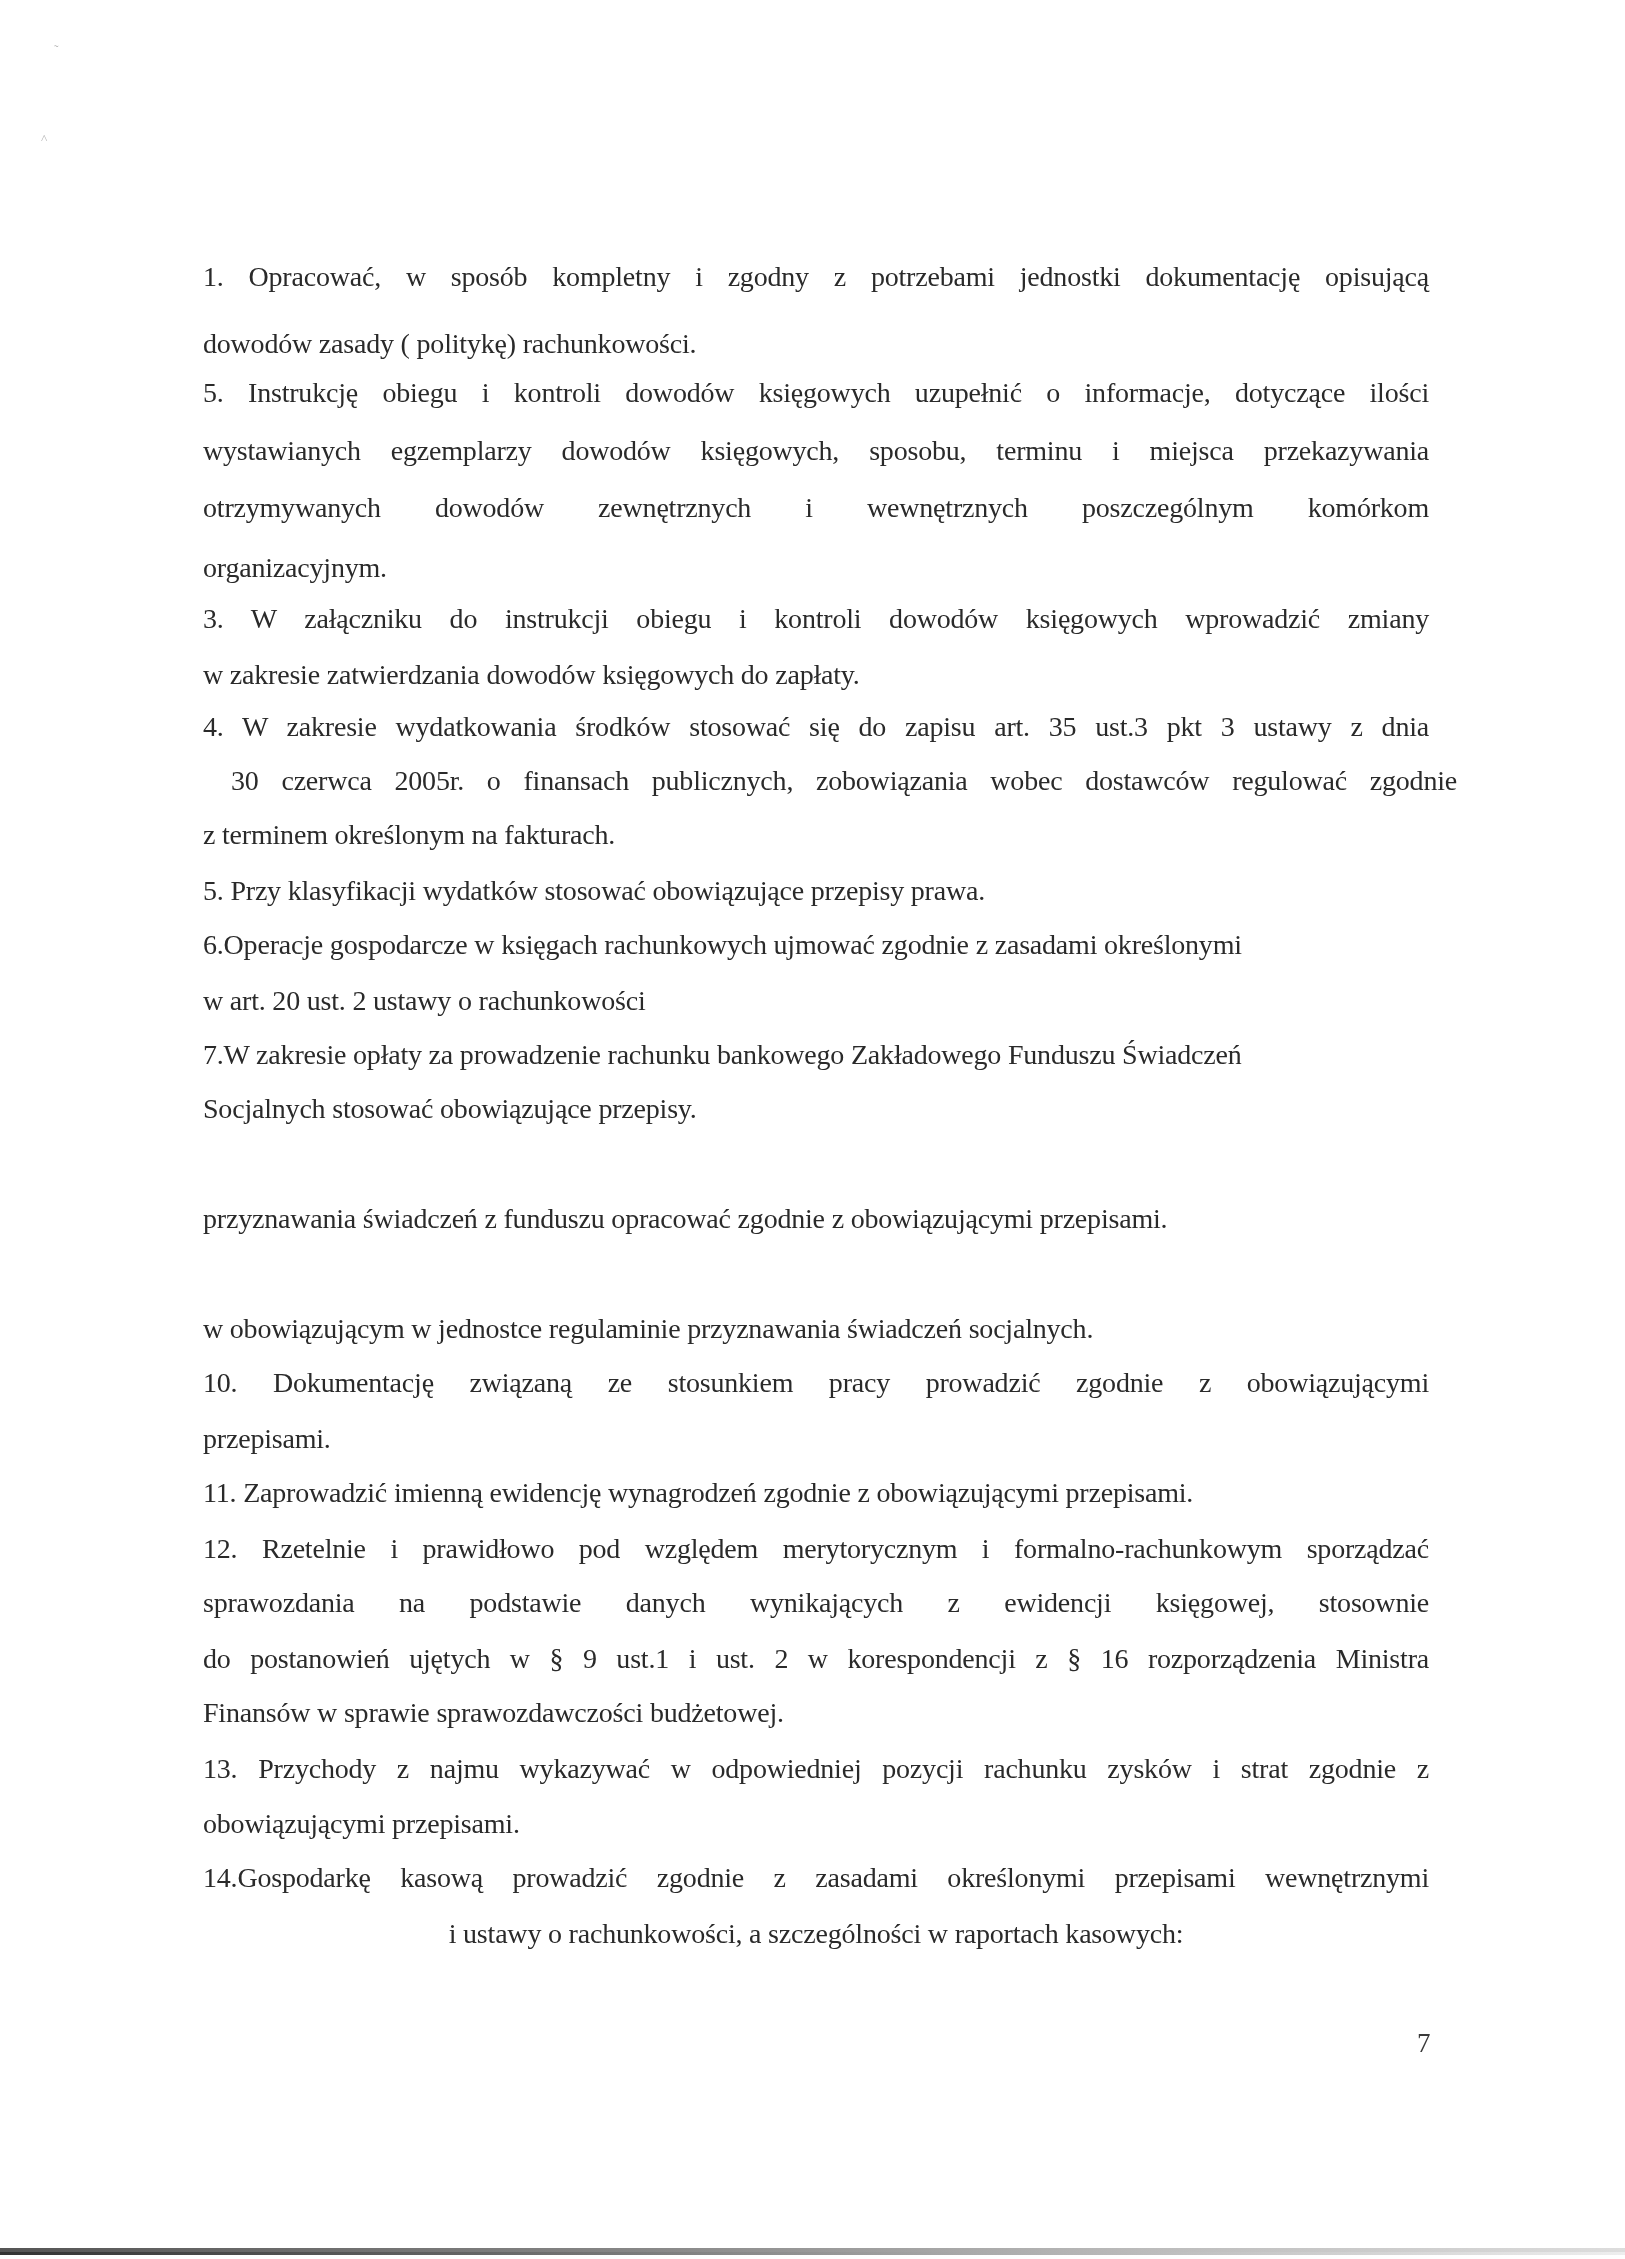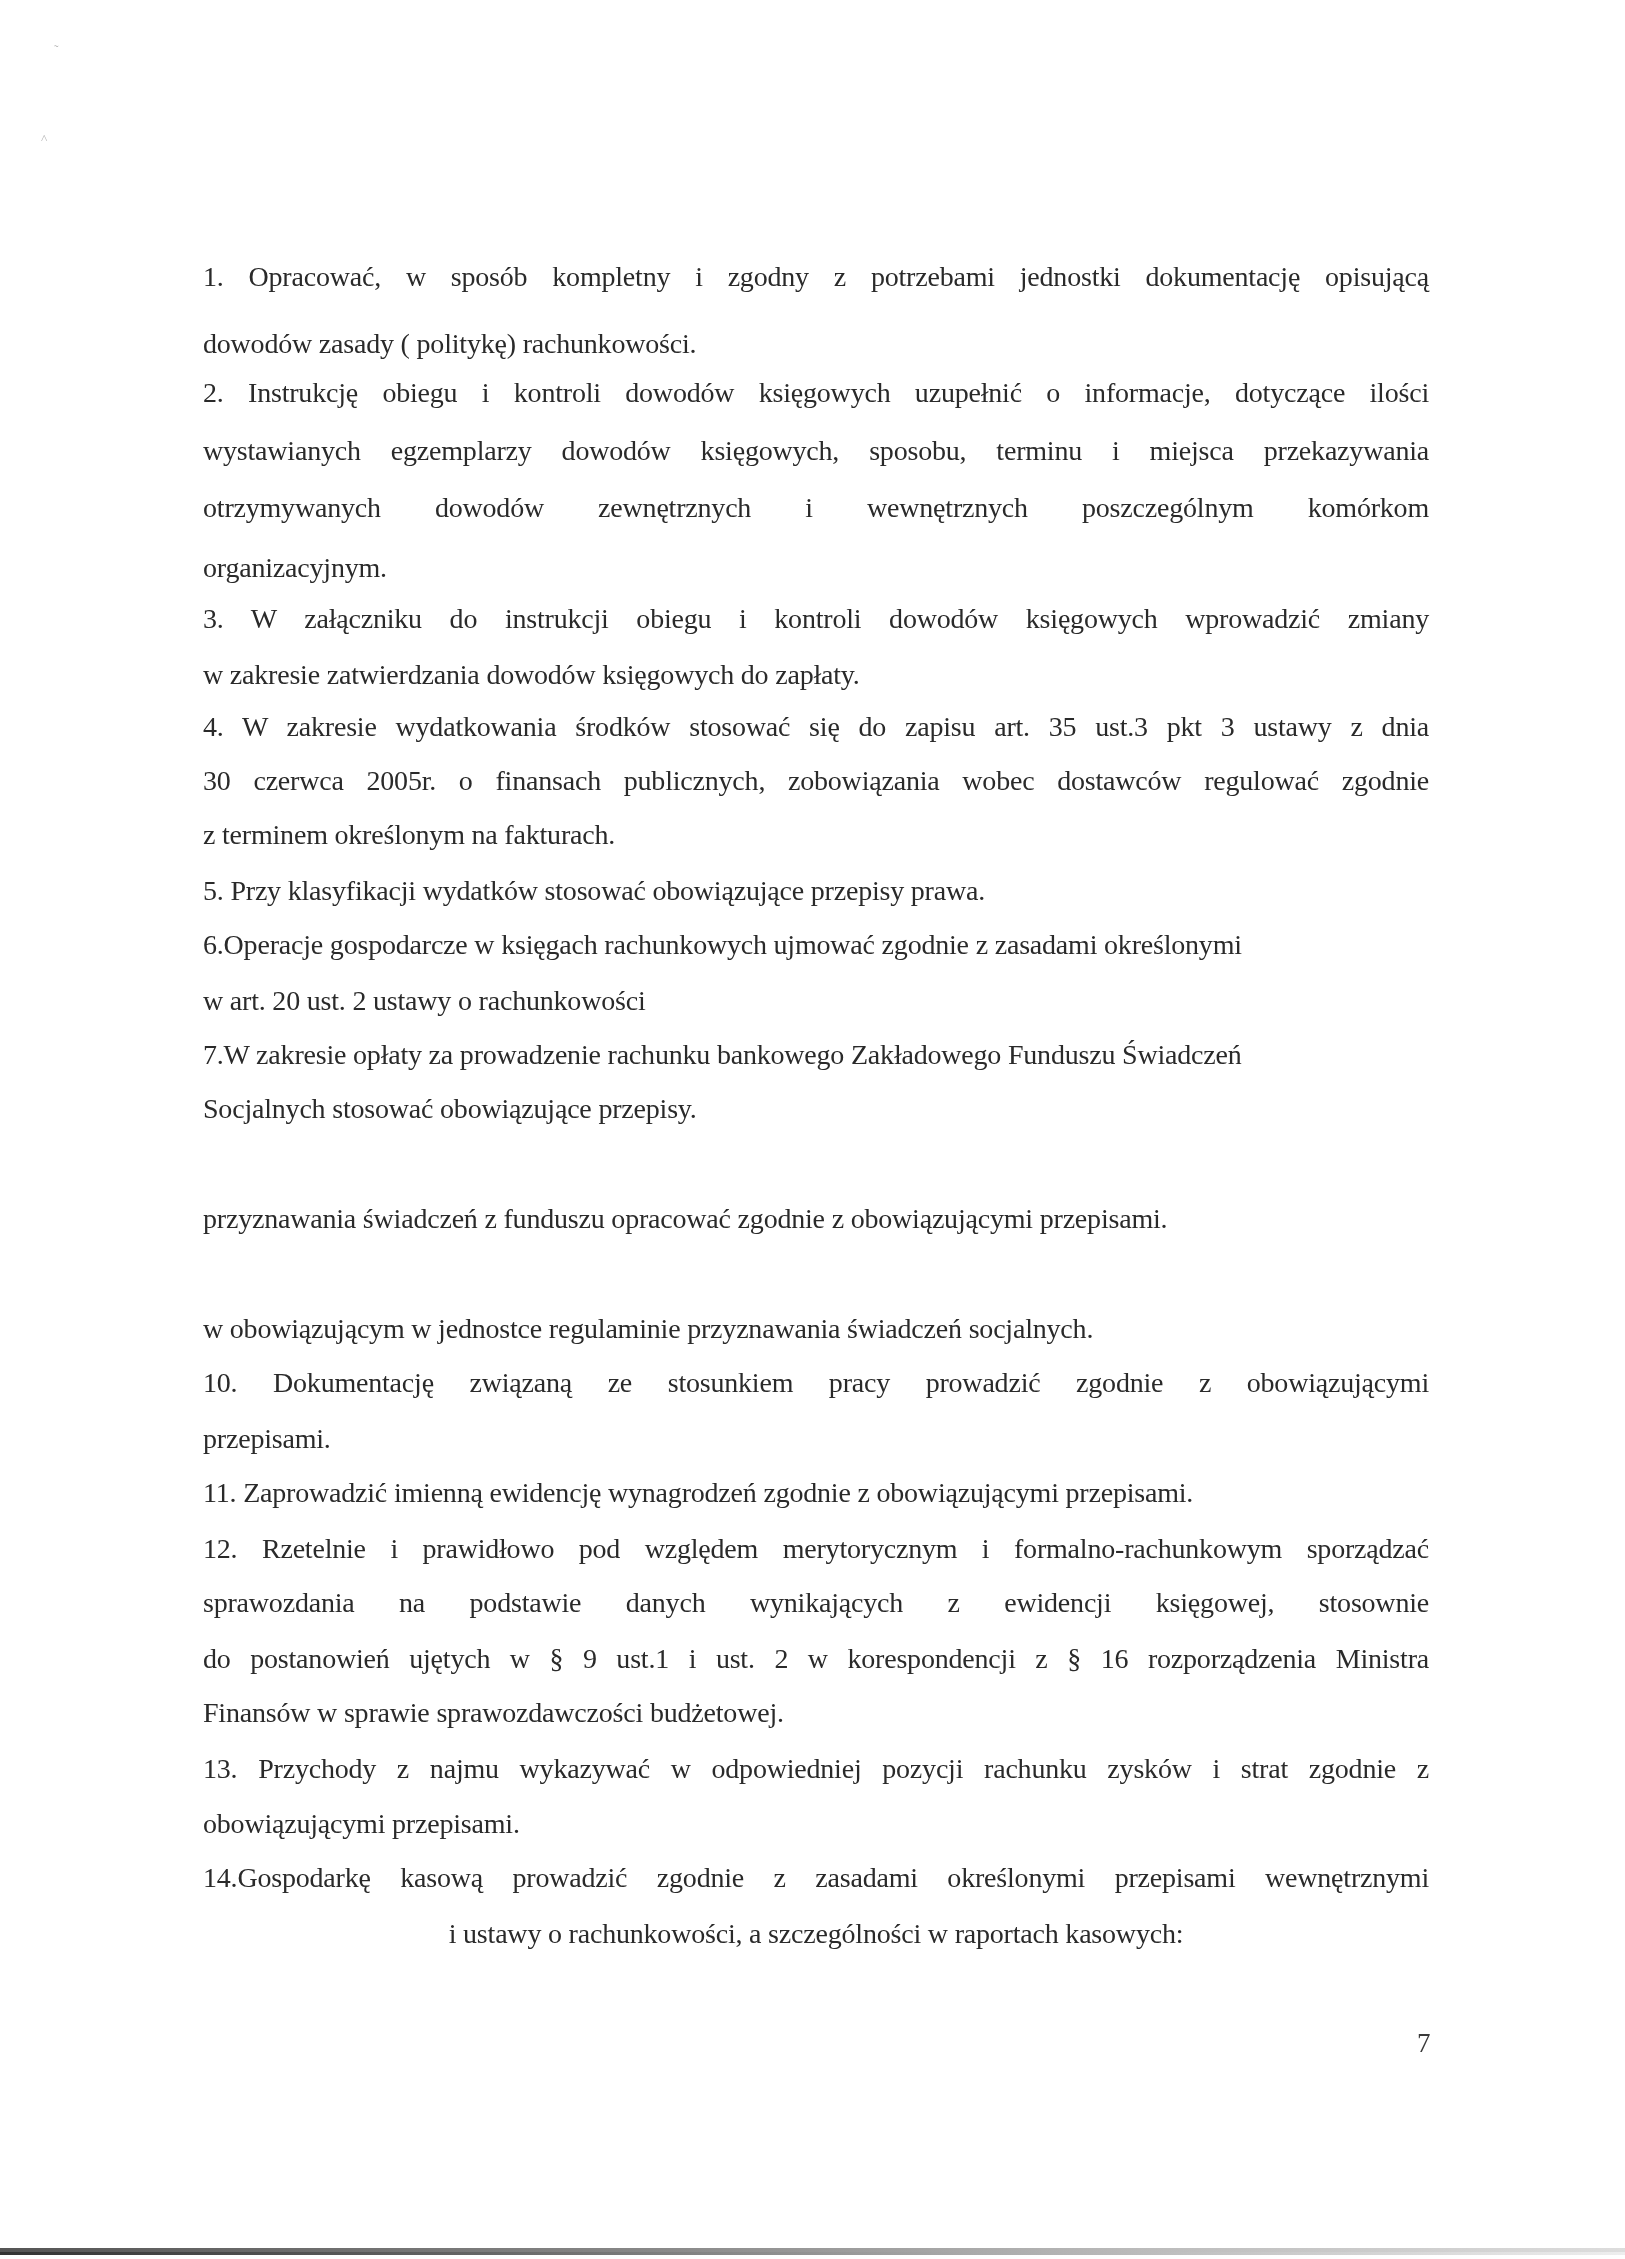--- a/index.html
+++ b/index.html
@@ -78,30 +78,30 @@
 <body>
 
 <div class="page">
 
   <span class="speck" style="left:54px; top:42px;">˜</span>
   <span class="speck" style="left:41px; top:131px;">^</span>
 
   <div class="line justify" style="top:259px;">1. Opracować, w sposób kompletny i zgodny z potrzebami jednostki dokumentację opisującą</div>
   <div class="line" style="top:326px;">dowodów zasady ( politykę) rachunkowości.</div>
 
-  <div class="line justify" style="top:375px;">2. Instrukcję obiegu i kontroli dowodów księgowych uzupełnić o informacje, dotyczące ilości</div>
+  <div class="line justify" style="top:375px;">5. Instrukcję obiegu i kontroli dowodów księgowych uzupełnić o informacje, dotyczące ilości</div>
   <div class="line justify" style="top:490px;">otrzymywanych dowodów zewnętrznych i wewnętrznych poszczególnym komórkom</div>
   <div class="line justify" style="top:433px;">wystawianych egzemplarzy dowodów księgowych, sposobu, terminu i miejsca przekazywania</div>
   <div class="line" style="top:550px;">organizacyjnym.</div>
 
   <div class="line justify" style="top:601px;">3. W załączniku do instrukcji obiegu i kontroli  dowodów księgowych wprowadzić zmiany</div>
   <div class="line" style="top:657px;">w zakresie zatwierdzania dowodów księgowych do zapłaty.</div>
 
   <div class="line justify" style="top:709px;">4. W zakresie wydatkowania środków  stosować się do zapisu art. 35 ust.3  pkt 3 ustawy z dnia</div>
-  <div class="line justify" style="top:763px;">30 czerwca 2005r. o finansach publicznych, zobowiązania wobec dostawców regulować zgodnie</div>
+  <div class="line justify" style="top:763px;margin-left:28px;">30 czerwca 2005r. o finansach publicznych, zobowiązania wobec dostawców regulować zgodnie</div>
   <div class="line" style="top:817px;">z terminem określonym na fakturach.</div>
 
   <div class="line" style="top:873px;">5. Przy klasyfikacji wydatków stosować  obowiązujące przepisy  prawa.</div>
 
   <div class="line" style="top:927px;">6.Operacje gospodarcze w księgach rachunkowych ujmować zgodnie z zasadami określonymi</div>
   <div class="line" style="top:983px;">w art. 20 ust. 2 ustawy o rachunkowości</div>
 
   <div class="line" style="top:1037px;">7.W zakresie opłaty za prowadzenie rachunku bankowego Zakładowego Funduszu Świadczeń</div>
   <div class="line" style="top:1091px;">Socjalnych stosować obowiązujące przepisy.</div>
 

